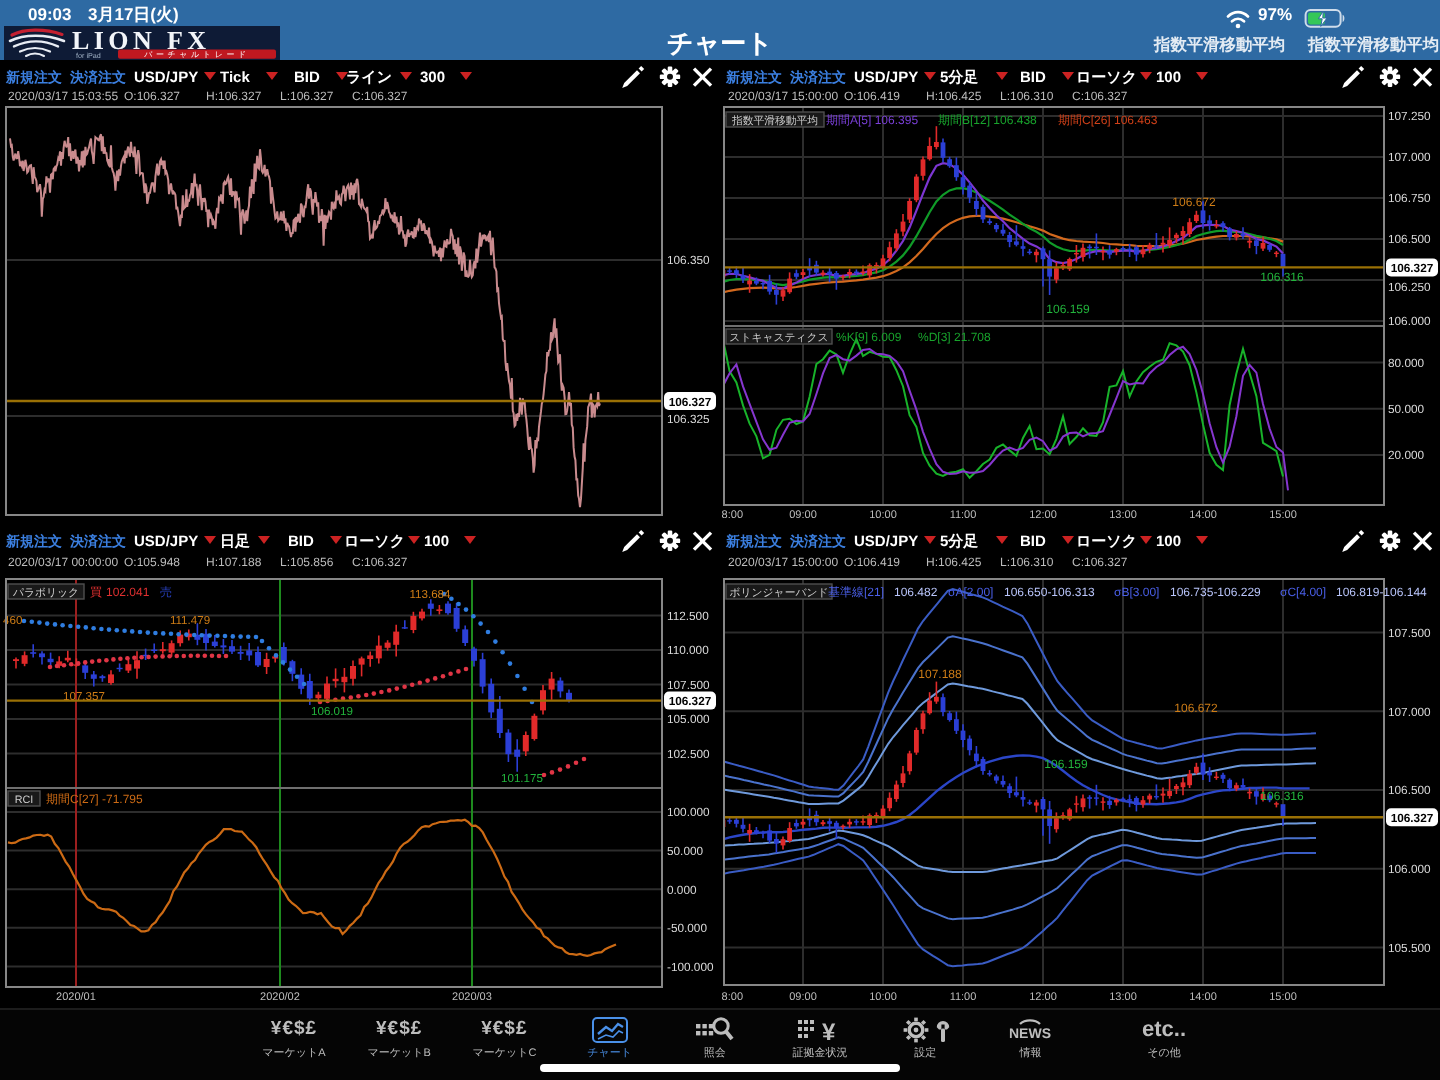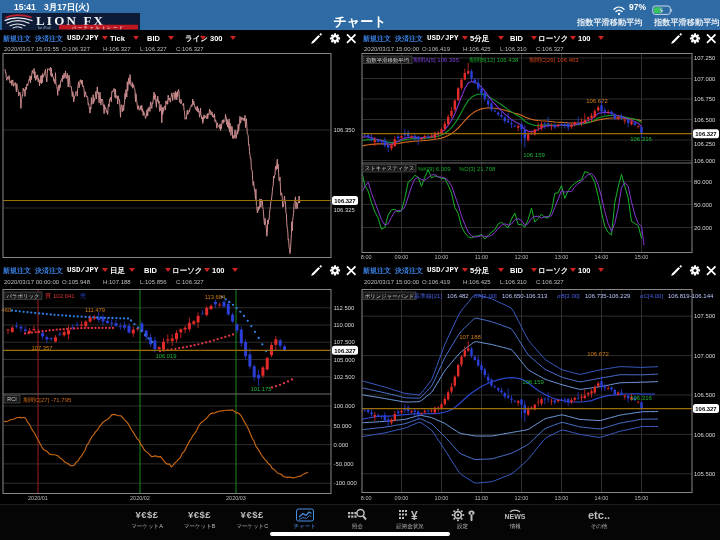--- a/index.html
+++ b/index.html
@@ -3,38 +3,38 @@
 * { margin:0; padding:0; box-sizing:border-box; }
 html,body { width:720px; height:540px; background:#000; overflow:hidden; }
 #root { position:relative; width:720px; height:540px; background:#000; font-family:"Liberation Sans",sans-serif; }
 #topbar { position:absolute; left:0; top:0; width:720px; height:30px; background:#2e6aa3; }
 .st { position:absolute; color:#fff; font-size:8.5px; font-weight:bold; }
 #title { position:absolute; left:0; top:13px; width:720px; text-align:center; color:#fff; font-size:13px; font-weight:bold; }
 .hr { position:absolute; top:17px; color:#e3ebf3; font-size:8.2px; font-weight:bold; white-space:nowrap; }
 .tbar { position:absolute; width:360px; height:17px; }
 .tbar span { position:absolute; top:4px; }
 .ob { color:#3b7fe0; font-size:7px; font-weight:bold; }
-.cur { color:#fff; font-size:7.5px; font-weight:bold;font-family:Liberation Mono, monospace; }
+.cur { color:#fff; font-size:7.5px; font-weight:bold; }
 .tfi { color:#fff; font-size:7.5px; font-weight:bold; }
 .tri { top:6px !important; width:0; height:0; border-top:4px solid #cc2222; border-left:3.5px solid transparent; border-right:3.5px solid transparent; }
 .tico { position:absolute; top:0px; }
 .ohlc { position:absolute; height:7px; }
 .ohlc span { position:absolute; top:0; color:#bdbdbd; font-size:6px; white-space:nowrap; }
 .cs { position:absolute; }
 #tabbar { position:absolute; left:0; top:504px; width:720px; height:36px; background:#050505; border-top:1px solid #1c1c1c; }
 .tab { position:absolute; top:3px; width:60px; text-align:center; }
 .yen { color:#bdbdbd; font-size:9.5px; font-weight:bold; letter-spacing:0.5px; height:14px; line-height:14px; }
 .ic { height:14px; }
 .tl { color:#bdbdbd; font-size:5.5px; margin-top:1px; }
 .tl.on { color:#4a90e8; }
 #homebar { position:absolute; left:270px; top:532px; width:180px; height:4px; border-radius:2px; background:#fff; }
 </style></head><body>
 <div id="root">
 <div id="topbar">
-      <span class="st" style="left:14px;top:2px">15:41</span>
+      <span class="st" style="left:14px;top:2px">09:03</span>
       <span class="st" style="left:44px;top:2px">3月17日(火)</span>
       <span style="position:absolute;left:612px;top:2px"><svg width="14" height="11" viewBox="0 0 14 11">
       <g fill="none" stroke="#fff" stroke-width="1.4" stroke-linecap="round">
       <path d="M2,4.2 C5,1.4 9,1.4 12,4.2"></path>
             <path d="M4,6.6 C5.8,5 8.2,5 10,6.6"></path>
           </g>
       <circle cx="7" cy="9" r="1.15" fill="#fff"></circle>
         </svg></span>
       <span class="st" style="left:629px;top:2px">97%</span>
       <span style="position:absolute;left:652px;top:2px"><svg width="22" height="11" viewBox="0 0 22 11">
@@ -63,21 +63,21 @@
     </div>
 <div class="tbar" style="left:0px;top:30px">
       <span class="ob" style="left:3px">新規注文</span>
       <span class="ob" style="left:35px">決済注文</span>
       <span class="cur" style="left:67px">USD/JPY</span>
       <span class="tri" style="left:102px"></span>
       <span class="tfi" style="left:110px">Tick</span>
       <span class="tri" style="left:133px"></span>
       <span class="tfi" style="left:147px">BID</span>
       <span class="tri" style="left:168px"></span>
-      <span class="tfi" style="left:185px">ライン</span>
+      <span class="tfi" style="left:173px">ライン</span>
       <span class="tri" style="left:200px"></span>
       <span class="tfi" style="left:210px">300</span>
       <span class="tri" style="left:230px"></span>
       <svg class="tico" style="left:309px" width="52" height="16" viewBox="0 0 52 16">
       <g fill="#fff">
         <path d="M4.6,13.0 l-2.5,1.0 1.0,-2.5 6.4,-6.4 1.5,1.5 z"></path>
         <path d="M10.3,4.3 l1.5,1.5 1.3,-1.3 -1.5,-1.5 z"></path>
       </g>
       <g transform="translate(26,8.4)">
         <g fill="#fff">
@@ -1065,18 +1065,18 @@
           </svg></div>
         <div class="tl">設定</div>
       </div>
       <div class="tab" style="left:485.20000000000005px">
         <div class="ic"><svg width="26" height="14" viewBox="0 0 26 14">
       <path d="M8,4 C10.5,1.6 15.5,1.6 18,4" fill="none" stroke="#bdbdbd" stroke-width="1.2"></path>
       <text x="13" y="11" font-family="Liberation Sans" font-size="7" fill="#bdbdbd" text-anchor="middle" font-weight="bold">NEWS</text>
           </svg></div>
         <div class="tl">情報</div>
       </div>
-      <div class="tab" style="left:569px">
+      <div class="tab" style="left:552px">
         <div class="yen" style="font-size:11px;letter-spacing:0">etc..</div>
         <div class="tl">その他</div>
       </div>
     </div>
     <div id="homebar"></div>
 </div>
 </body></html>

